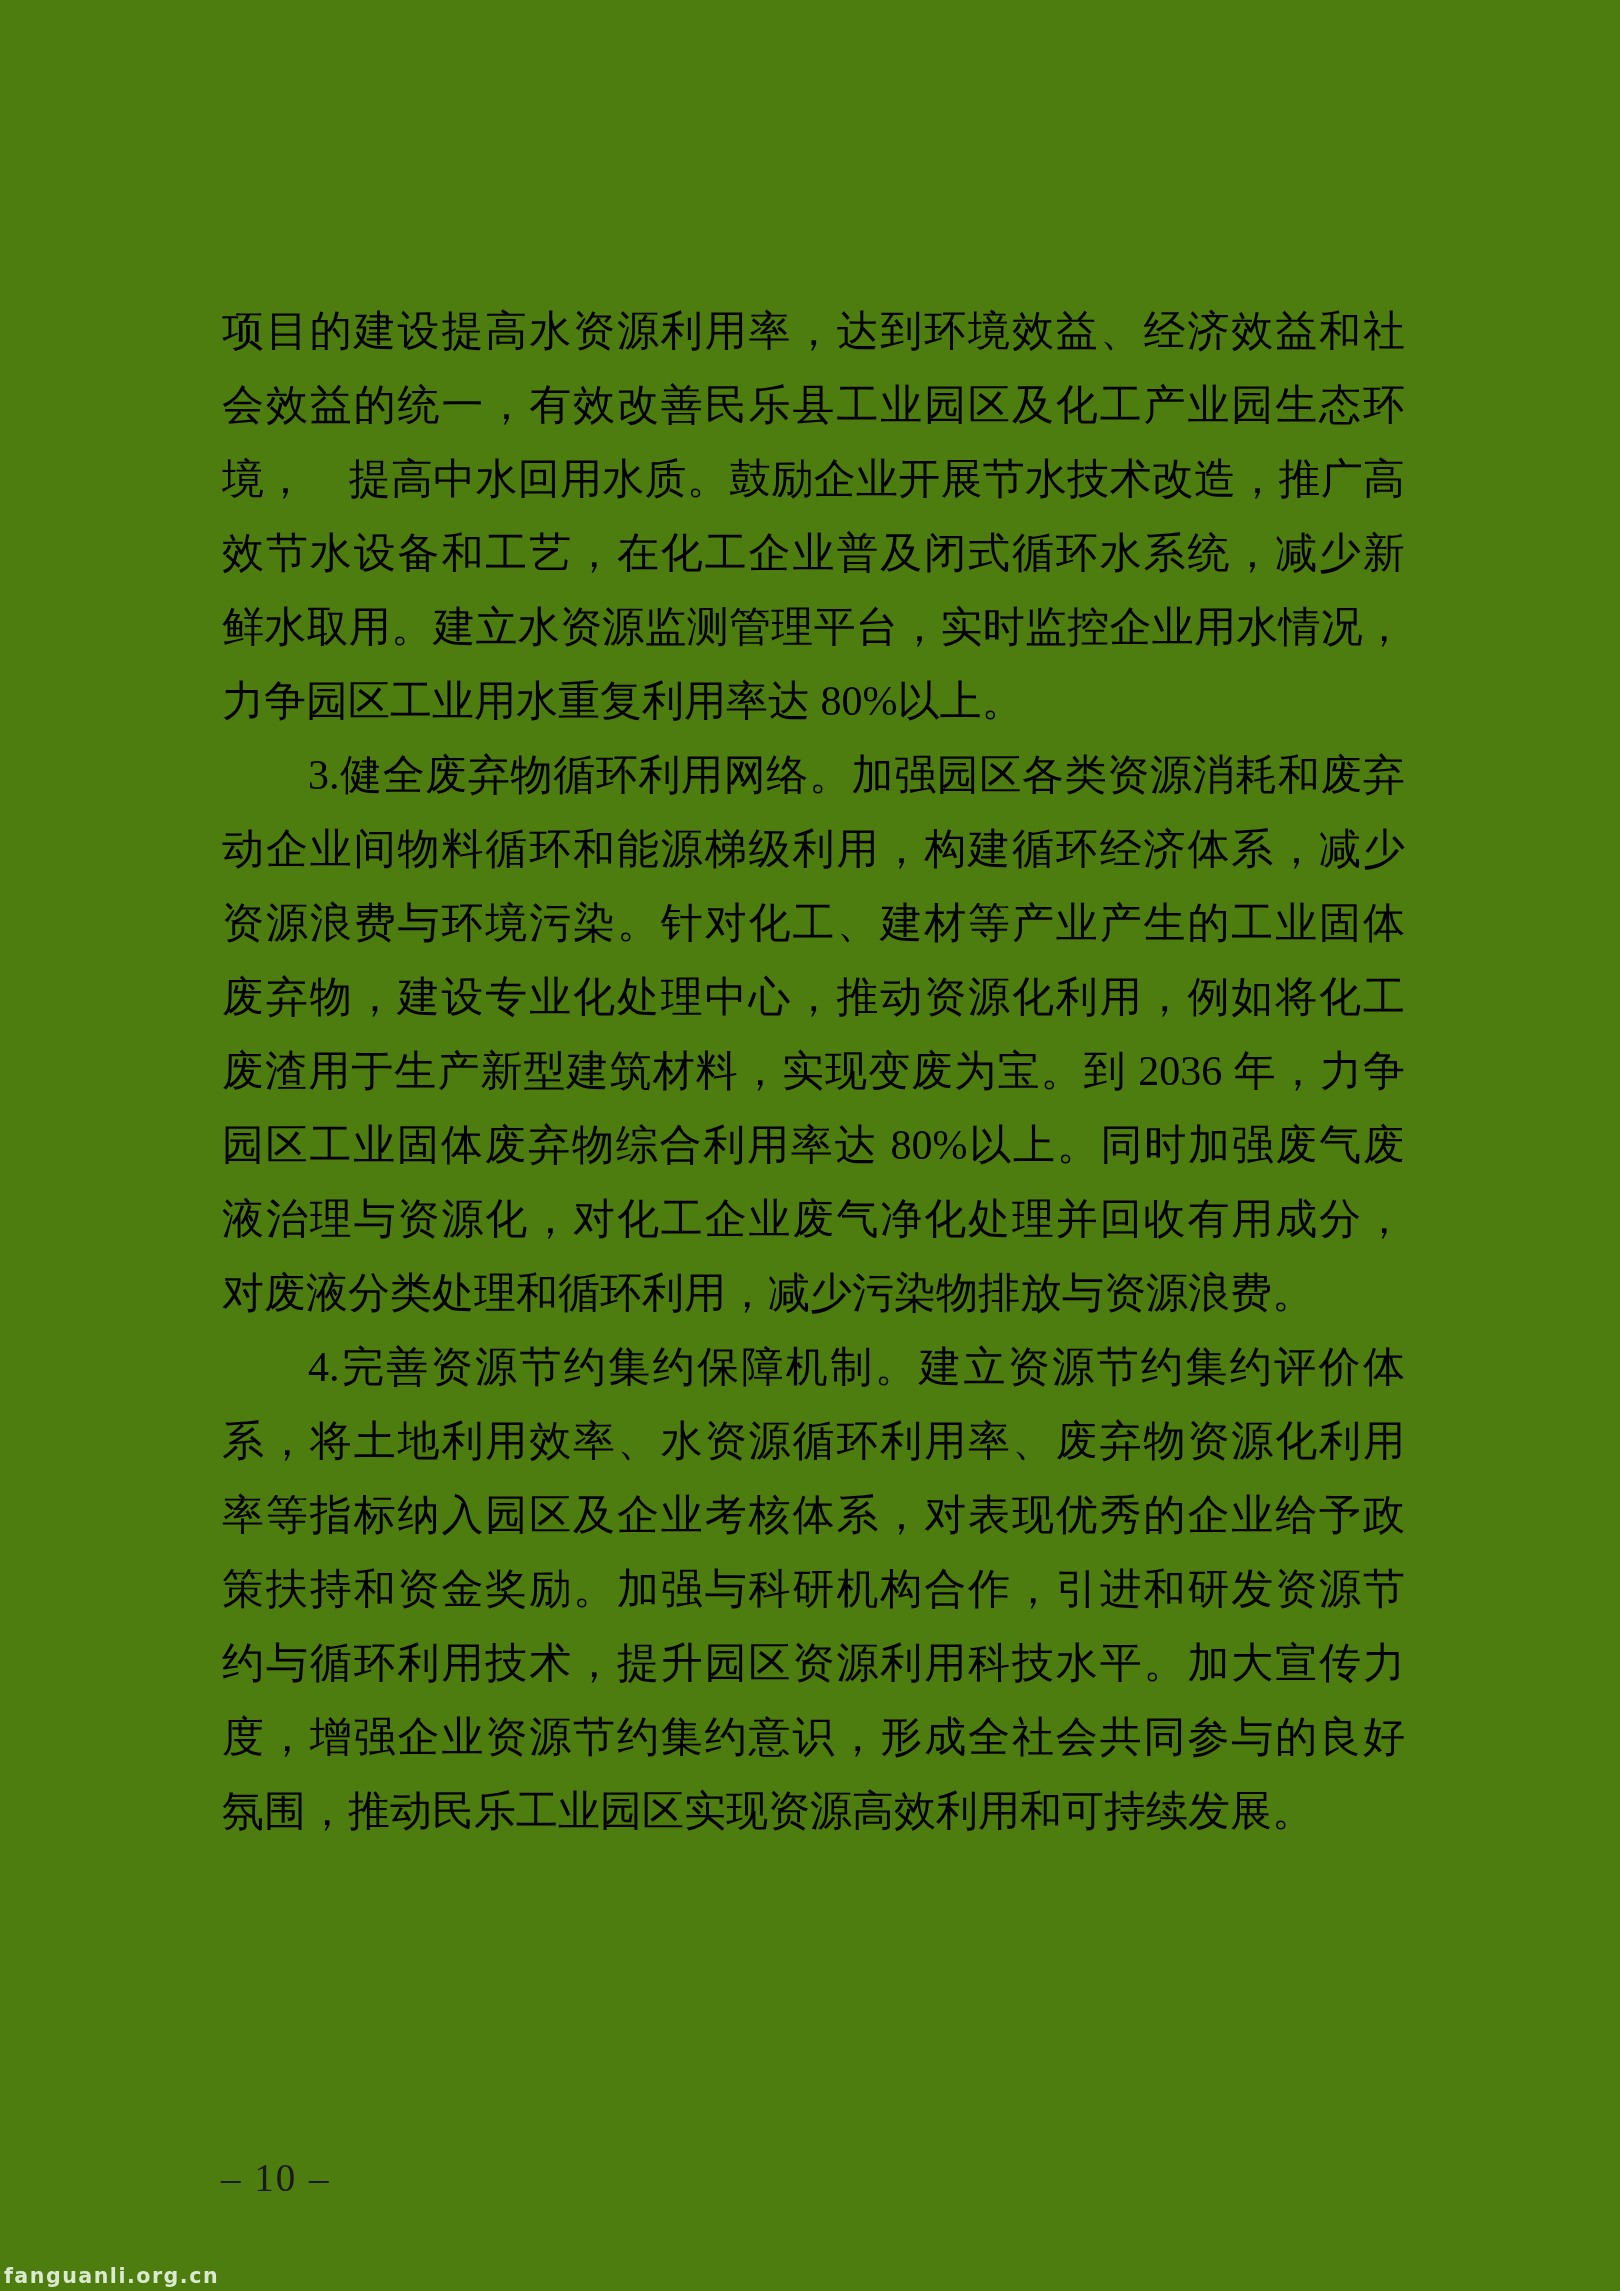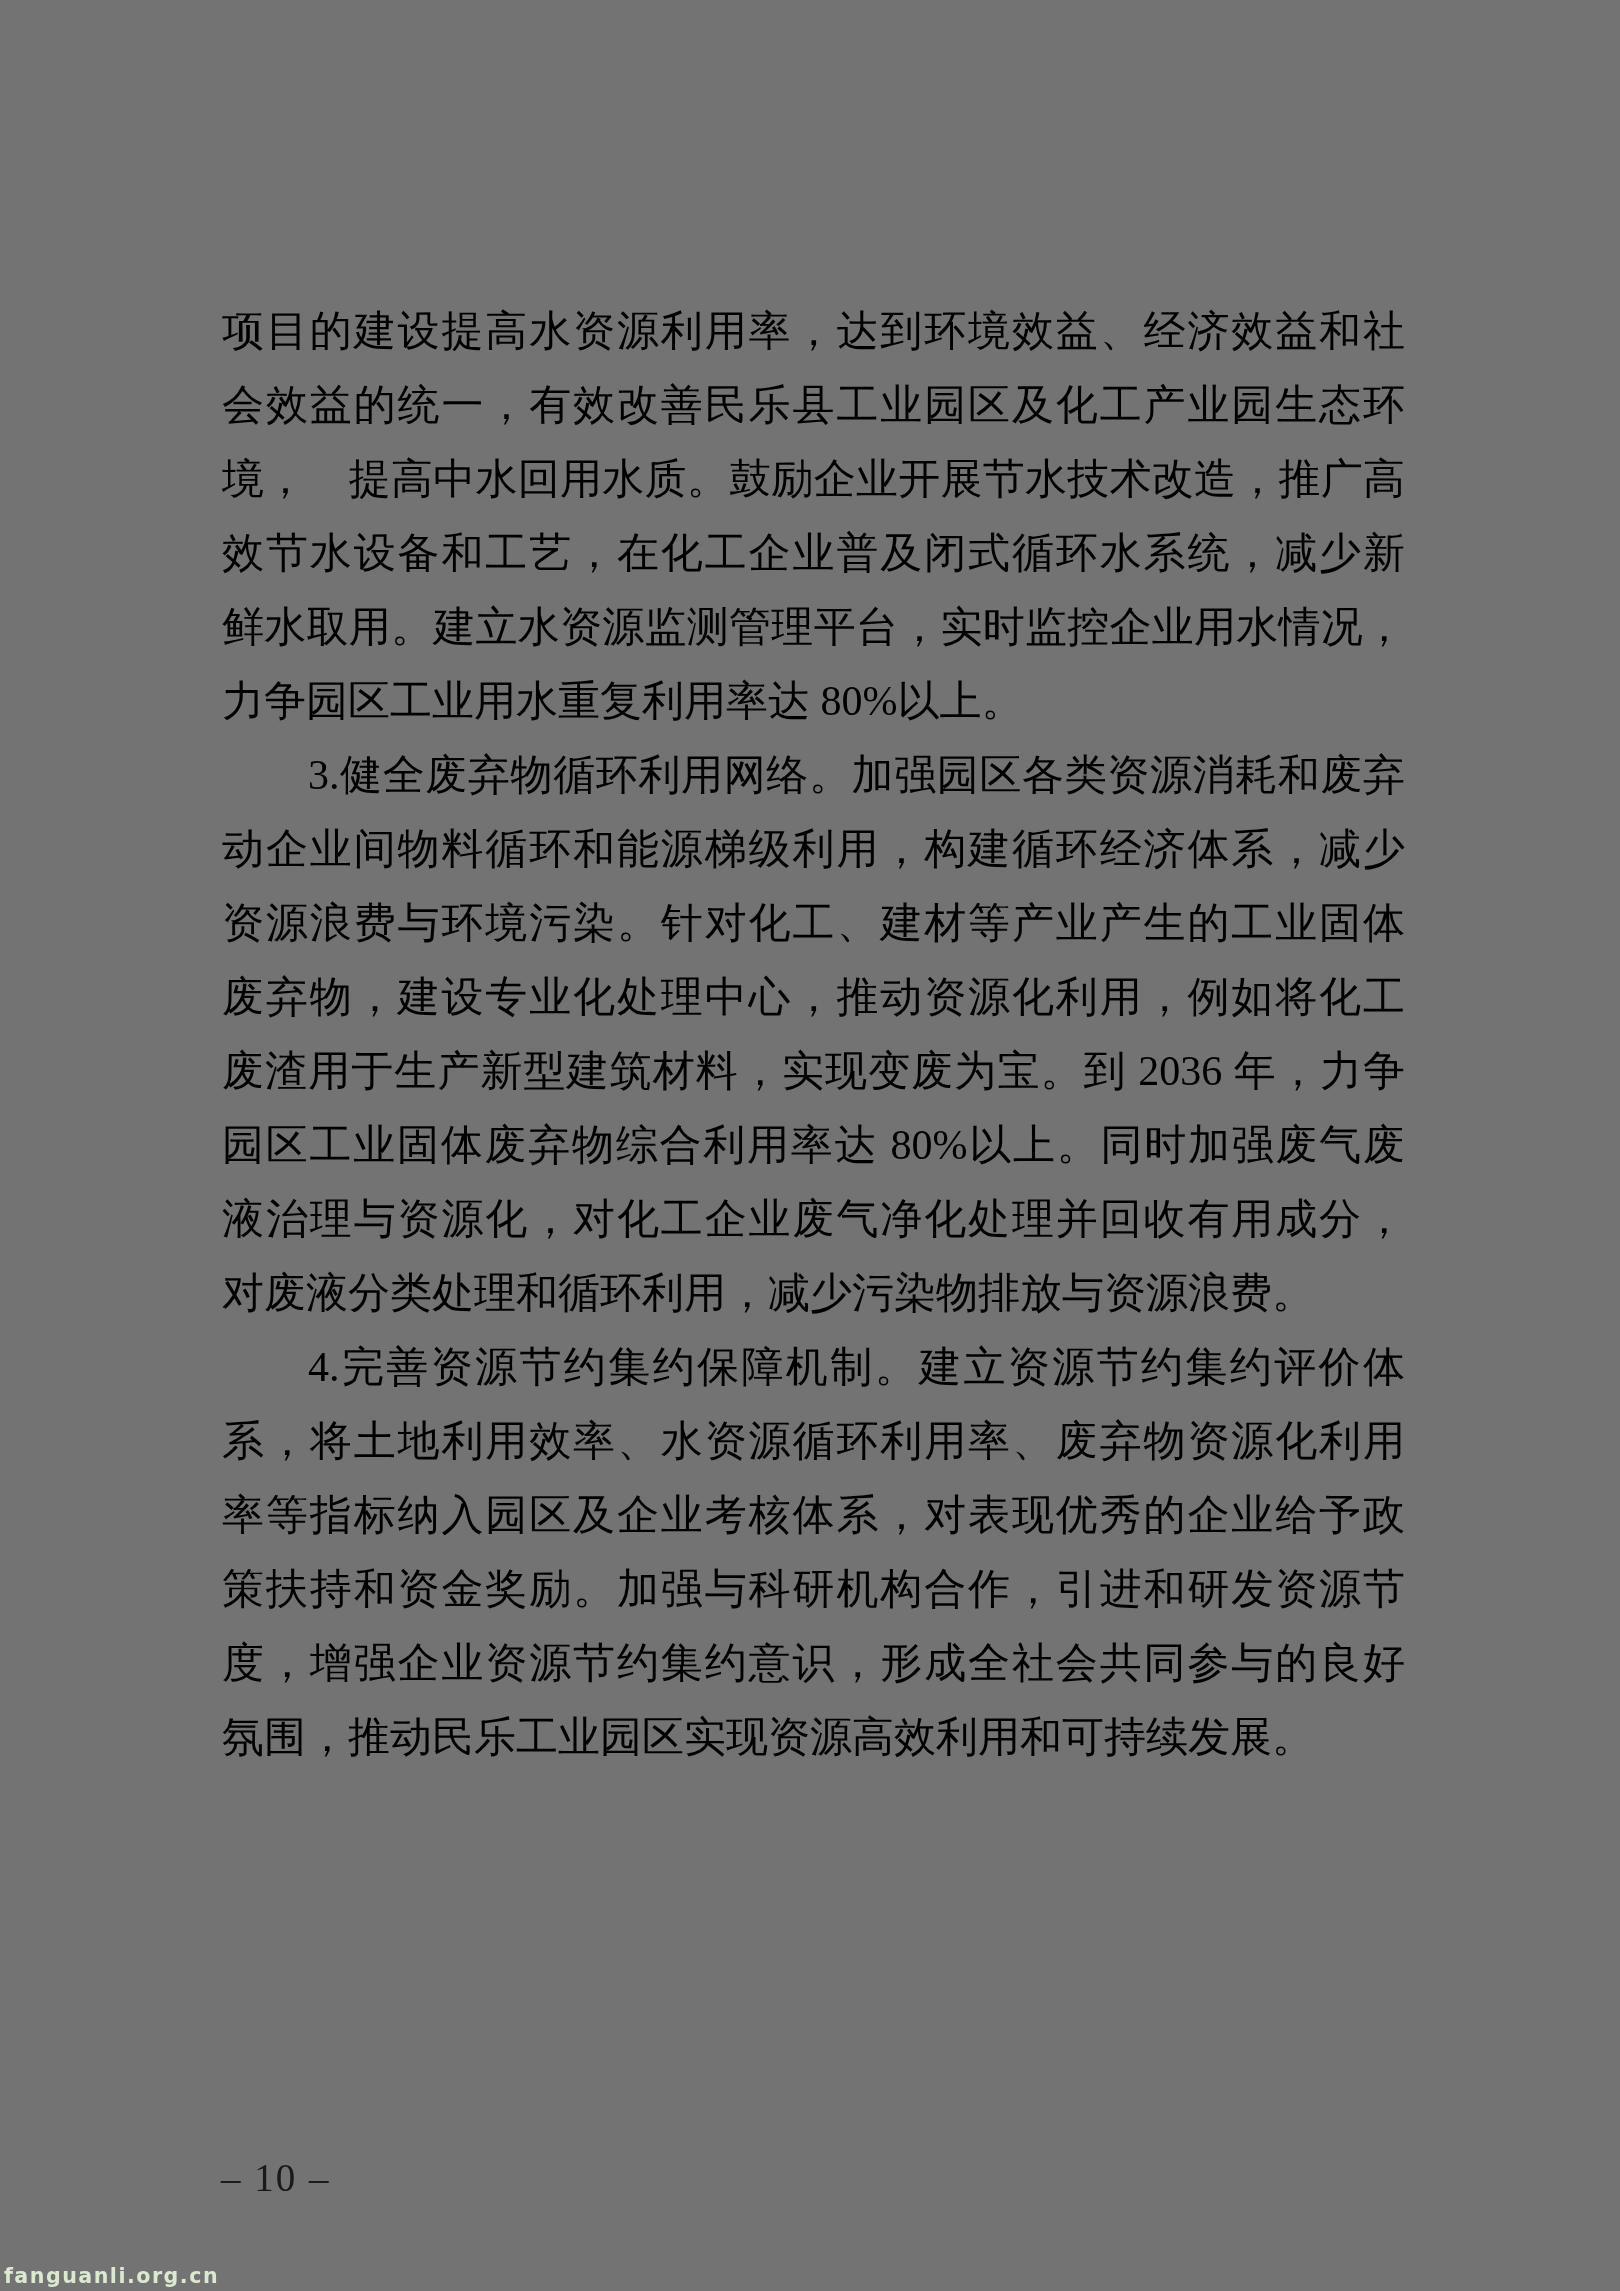--- a/index.html
+++ b/index.html
@@ -4,21 +4,21 @@
 <style>
   html, body {
     margin: 0;
     padding: 0;
     background: #ffffff;
   }
   .page {
     position: relative;
     width: 1620px;
     height: 2292px;
-    background: #737373;
+    background: #4d7c0f;
     overflow: hidden;
     font-family: "Liberation Serif", serif;
     color: #000000;
   }
   .text-block {
     position: absolute;
     left: 222px;
     top: 294px;
     width: 1183px;
     font-size: 42px;
@@ -78,19 +78,20 @@
       <div class="line"><span class="seg">资源浪费与环境污染。针对化工、建材等产业产生的工业固体</span></div>
       <div class="line"><span class="seg">废弃物，建设专业化处理中心，推动资源化利用，例如将化工</span></div>
       <div class="line"><span class="seg">废渣用于生产新型建筑材料，实现变废为宝。到 2036 年，力争</span></div>
       <div class="line"><span class="seg">园区工业固体废弃物综合利用率达 80%以上。同时加强废气废</span></div>
       <div class="line"><span class="seg">液治理与资源化，对化工企业废气净化处理并回收有用成分，</span></div>
       <div class="line last"><span class="seg">对废液分类处理和循环利用，减少污染物排放与资源浪费。</span></div>
       <div class="line indent"><span class="seg bold">4.完善资源节约集约保障机制。</span><span class="seg">建立资源节约集约评价体</span></div>
       <div class="line"><span class="seg">系，将土地利用效率、水资源循环利用率、废弃物资源化利用</span></div>
       <div class="line"><span class="seg">率等指标纳入园区及企业考核体系，对表现优秀的企业给予政</span></div>
       <div class="line"><span class="seg">策扶持和资金奖励。加强与科研机构合作，引进和研发资源节</span></div>
+      <div class="line"><span class="seg">约与循环利用技术，提升园区资源利用科技水平。加大宣传力</span></div>
       <div class="line"><span class="seg">度，增强企业资源节约集约意识，形成全社会共同参与的良好</span></div>
       <div class="line last"><span class="seg">氛围，推动民乐工业园区实现资源高效利用和可持续发展。</span></div>
     </div>
   <div class="page-number">– 10 –</div>
   <div class="watermark">fanguanli.org.cn</div>
 </div>
 
 
 </body></html>

